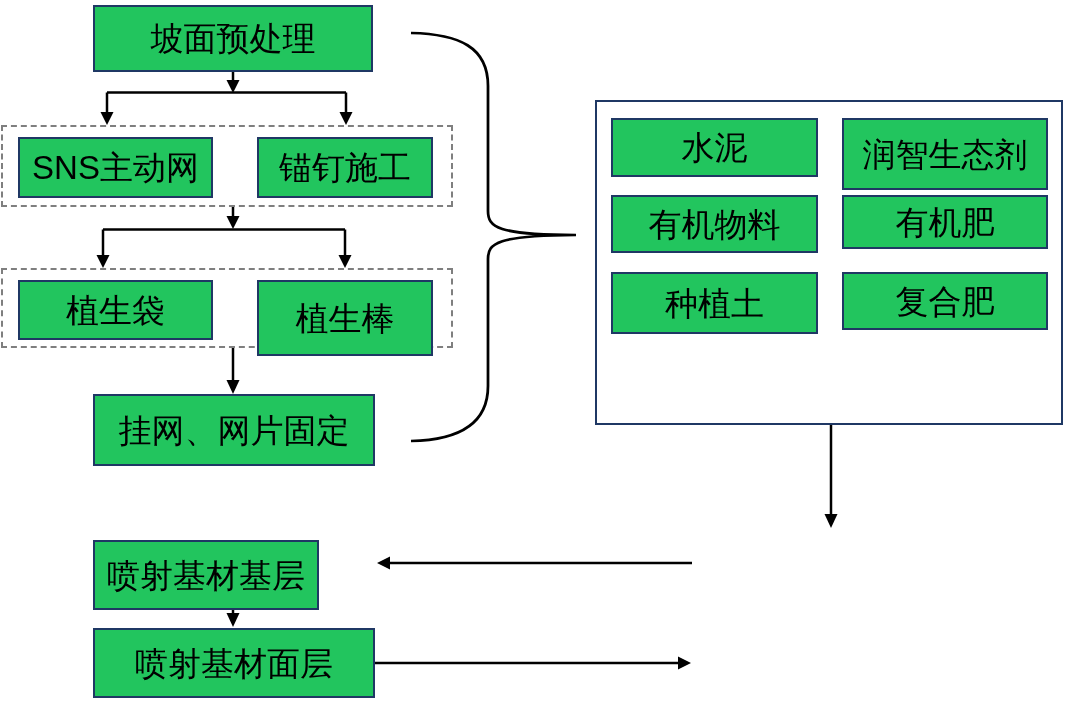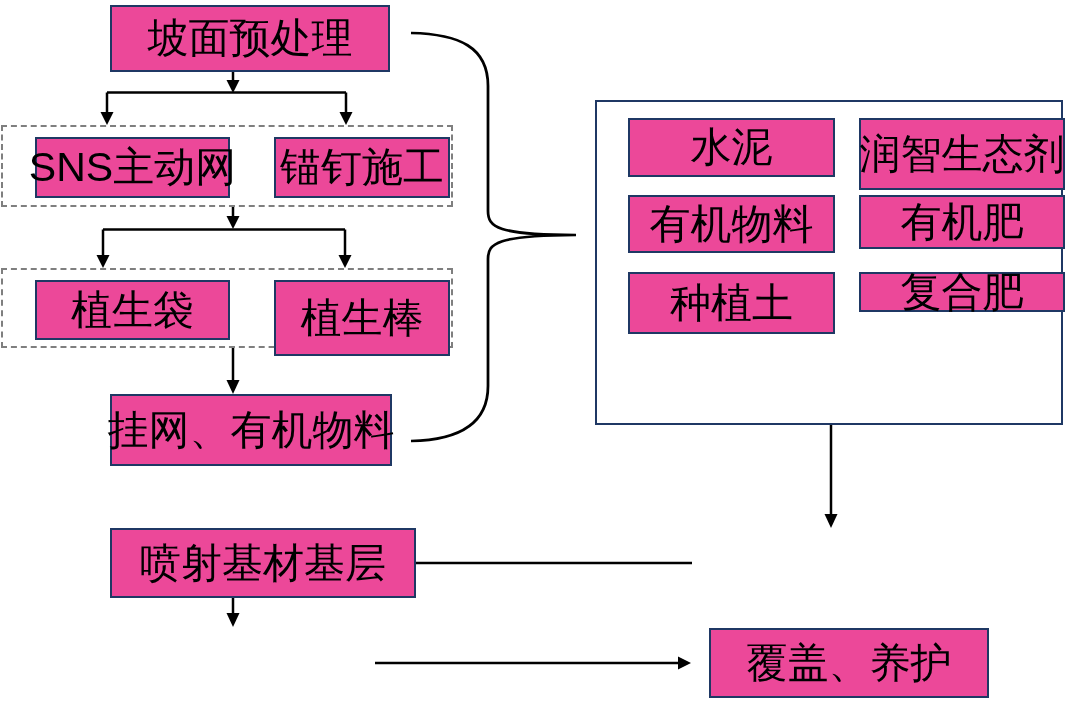--- a/index.html
+++ b/index.html
@@ -8,26 +8,25 @@
     width:1067px;height:701px;
     background:#ffffff;
     font-family:"Liberation Sans","DejaVu Sans",sans-serif;
     overflow:hidden;
   }
   .connectors{position:absolute;left:0;top:0;width:1067px;height:701px;}
   .box{
     position:absolute;
     box-sizing:border-box;
     border:2.5px solid #1f3864;
-    background:#ec4899;
+    background:#22c55e;
     display:flex;align-items:center;justify-content:center;
-    font-size:41px;color:#000000;line-height:1;
+    font-size:33px;color:#000000;line-height:1;
     white-space:nowrap;
     z-index:2;
-    margin-left:17px;
   }
   .dashedbox{
     position:absolute;
     box-sizing:border-box;
     border:2.5px dashed #7f7f7f;
     background:transparent;
     z-index:1;
   }
   .groupbox{
     position:absolute;
@@ -131,42 +130,42 @@
   </div>
 
   <div class="box" style="left:18px;top:280px;width:195px;height:60px">
     <span>植生袋</span>
   </div>
   <div class="box" style="left:257px;top:280px;width:176px;height:76px">
     <span>植生棒</span>
   </div>
 
   <div class="box" style="left:93px;top:394px;width:282px;height:72px">
-    <span>挂网、有机物料</span>
+    <span>挂网、网片固定</span>
   </div>
 
   <div class="box" style="left:611px;top:118px;width:207px;height:59px">
     <span>水泥</span>
   </div>
   <div class="box" style="left:842px;top:118px;width:206px;height:72px">
     <span>润智生态剂</span>
   </div>
   <div class="box" style="left:611px;top:195px;width:207px;height:58px">
     <span>有机物料</span>
   </div>
   <div class="box" style="left:842px;top:195px;width:206px;height:54px">
     <span>有机肥</span>
   </div>
   <div class="box" style="left:611px;top:272px;width:207px;height:62px">
     <span>种植土</span>
   </div>
-  <div class="box" style="left:842px;top:272px;width:206px;height:40px">
+  <div class="box" style="left:842px;top:272px;width:206px;height:58px">
     <span>复合肥</span>
   </div>
 
-  <div class="box" style="left:93px;top:528px;width:306px;height:70px">
+  <div class="box" style="left:93px;top:540px;width:226px;height:70px">
     <span>喷射基材基层</span>
   </div>
-  <div class="box" style="left:692px;top:628px;width:280px;height:70px">
-    <span>覆盖、养护</span>
+  <div class="box" style="left:93px;top:628px;width:282px;height:70px">
+    <span>喷射基材面层</span>
   </div>
 
 </div>
 
 </body></html>

